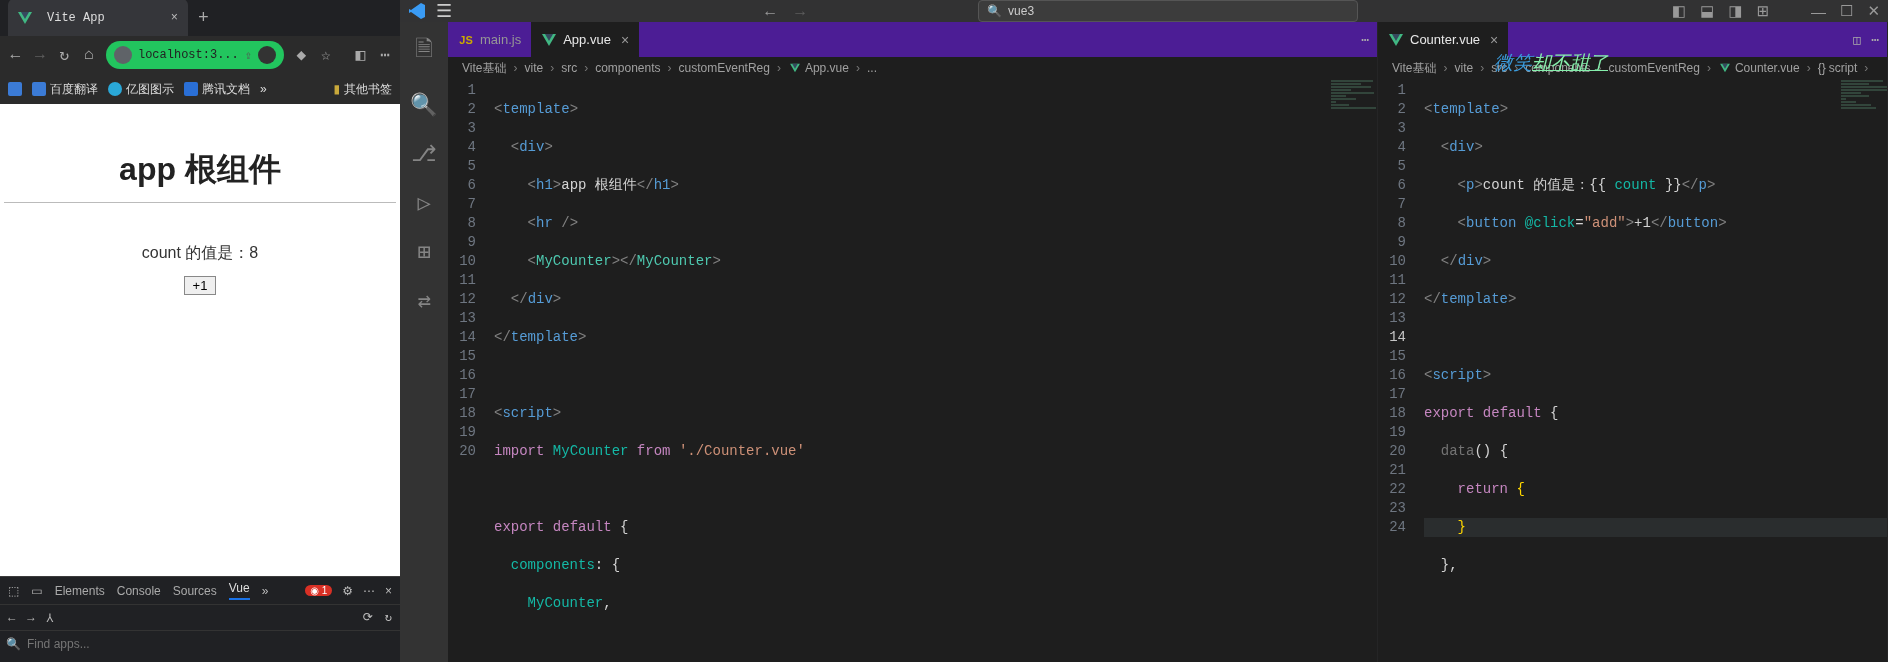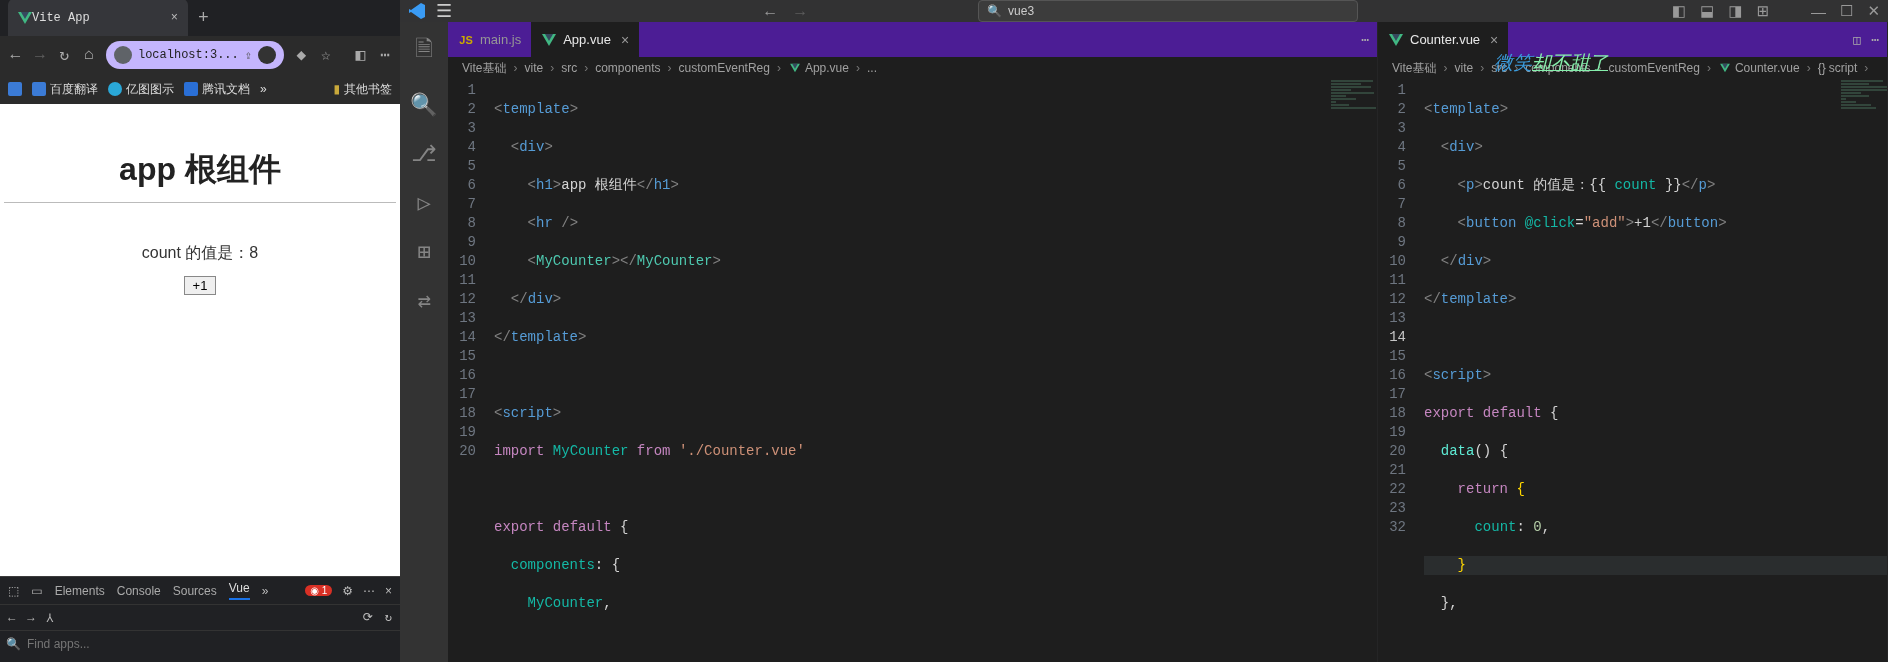--- a/index.html
+++ b/index.html
@@ -1,28 +1,28 @@
 <!DOCTYPE html>
 <html><head>
 <meta charset="utf-8">
 <style>
 * { margin: 0; padding: 0; box-sizing: border-box; }
 body { font-family: Consolas, 'Courier New', monospace; font-size: 13px; background: #1e1e1e; color: #ccc; width: 1888px; height: 662px; overflow: hidden; display: flex; }
 
 
 .browser { width: 400px; height: 100%; background: #2b2b2b; display: flex; flex-direction: column; }
 .browser-tabs { height: 36px; background: #202124; display: flex; align-items: center; padding-left: 8px; }
-.browser-tab { display: flex; align-items: center; gap: 0; background: #35363a; padding: 12px 10px; border-radius: 6px 6px 0 0; font-size: 12px; color: #ddd; width: 180px; }
+.browser-tab { display: flex; align-items: center; gap: 15px; background: #35363a; padding: 12px 10px; border-radius: 6px 6px 0 0; font-size: 12px; color: #ddd; width: 180px; }
 .browser-tab .vue-icon { width: 14px; height: 12px; }
 .browser-tab .close-x { margin-left: auto; color: #bbb; cursor: pointer; }
 .new-tab { color: #aaa; padding: 0 10px; font-size: 18px; }
 .browser-toolbar { height: 38px; background: #2b2b2b; display: flex; align-items: center; gap: 10px; padding: 0 8px; color: #ccc; }
 .tb-icon { width: 18px; text-align: center; font-size: 16px; color: #aaa; }
 .tb-icon.disabled { opacity: 0.4; }
-.addr { flex: 0 0 130px; height: 28px; background: #c4b5fd; border-radius: 14px; display: flex; align-items: center; gap: 6px; padding: 0 8px; color: #222; font-size: 12px; }
+.addr { flex: 0 0 130px; height: 28px; background: #22c55e; border-radius: 14px; display: flex; align-items: center; gap: 6px; padding: 0 8px; color: #222; font-size: 12px; }
 .addr .lock-icon { width: 18px; height: 18px; background: #5f6368; border-radius: 50%; display: inline-flex; align-items: center; justify-content: center; }
 .addr-star { width:18px; height:18px; background:#333; border-radius:50%; }
 .bookmarks { height: 30px; background: #2b2b2b; display: flex; align-items: center; gap: 10px; padding: 0 8px; font-size: 12px; color: #ddd; }
 .bm { display: flex; align-items: center; gap: 4px; font-family: sans-serif; }
 .bm .swatch { width: 14px; height: 14px; border-radius: 2px; display:inline-block; }
 .bm-folder { margin-left: auto; display:flex; align-items:center; gap:4px; font-family: sans-serif;}
 .page { flex: 1; background: #fff; color: #222; font-family: sans-serif; padding: 14px 4px; }
 .page hr { border: none; border-top: 1px solid #bbb; margin: 10px 0 40px; }
 .page h1 { font-size: 32px; font-weight: 700; color: #222; text-align:center; margin: 30px 0 10px;}
 .page .count-line { text-align:center; font-size: 16px; color:#333; }
@@ -69,21 +69,21 @@
 .lines div { height:19px; }
 .minimap { position:absolute; top:0; right:0; width:50px; height:100px; opacity:0.28; }
 .minimap .mm-line { height:2px; margin:1px 4px; background:#6a8; }
 
 
 .t-tag { color:#569cd6; } 
 .t-pun { color:#808080; } 
 .t-txt { color:#d4d4d4; }
 .t-kw  { color:#c586c0; } 
 .t-str { color:#ce9178; }
-.t-fn  { color:#5eead4; }
+.t-fn  { color:#737373; }
 .t-var { color:#14b8a6; }
 .t-typ { color:#4ec9b0; }
 .t-num { color:#b5cea8; }
 .t-brc { color:#ffd700; } 
 .hl-line { background:#2a2d2e; }
 
 .vue-logo { display:inline-block; width:0;height:0; border-left:7px solid transparent; border-right:7px solid transparent; border-top:12px solid #41b883; position:relative;}
 .vue-logo::after{content:"";position:absolute;left:-4px;top:-12px;width:0;height:0;border-left:4px solid transparent;border-right:4px solid transparent;border-top:7px solid #35495e;}
 </style>
 </head>
@@ -363,35 +363,34 @@
               <div style="color: rgb(198, 198, 198);">14</div>
               <div>15</div>
               <div>16</div>
               <div>17</div>
               <div>18</div>
               <div>19</div>
               <div>20</div>
               <div>21</div>
               <div>22</div>
               <div>23</div>
-              <div>32</div>
+              <div>24</div>
             </div>
           <div class="lines">
 <div><span class="t-pun">&lt;</span><span class="t-tag">template</span><span class="t-pun">&gt;</span></div>
 <div>  <span class="t-pun">&lt;</span><span class="t-tag">div</span><span class="t-pun">&gt;</span></div>
 <div>    <span class="t-pun">&lt;</span><span class="t-tag">p</span><span class="t-pun">&gt;</span><span class="t-txt">count 的值是：</span><span class="t-txt">{{ </span><span class="t-var">count</span><span class="t-txt"> }}</span><span class="t-pun">&lt;/</span><span class="t-tag">p</span><span class="t-pun">&gt;</span></div>
 <div>    <span class="t-pun">&lt;</span><span class="t-tag">button</span> <span class="t-var">@click</span><span class="t-txt">=</span><span class="t-str">"add"</span><span class="t-pun">&gt;</span><span class="t-txt">+1</span><span class="t-pun">&lt;/</span><span class="t-tag">button</span><span class="t-pun">&gt;</span></div>
 <div>  <span class="t-pun">&lt;/</span><span class="t-tag">div</span><span class="t-pun">&gt;</span></div>
 <div><span class="t-pun">&lt;/</span><span class="t-tag">template</span><span class="t-pun">&gt;</span></div>
 <div></div>
 <div><span class="t-pun">&lt;</span><span class="t-tag">script</span><span class="t-pun">&gt;</span></div>
 <div><span class="t-kw">export</span> <span class="t-kw">default</span> <span class="t-txt">{</span></div>
 <div>  <span class="t-fn">data</span><span class="t-txt">() {</span></div>
 <div>    <span class="t-kw">return</span> <span class="t-brc">{</span></div>
-<div>      <span class="t-var">count</span><span class="t-txt">:</span> <span class="t-num">0</span><span class="t-txt">,</span></div>
 <div class="hl-line">    <span class="t-brc">}</span></div>
 <div>  <span class="t-txt">},</span></div>
 
 
 
 
 
 
 
 

